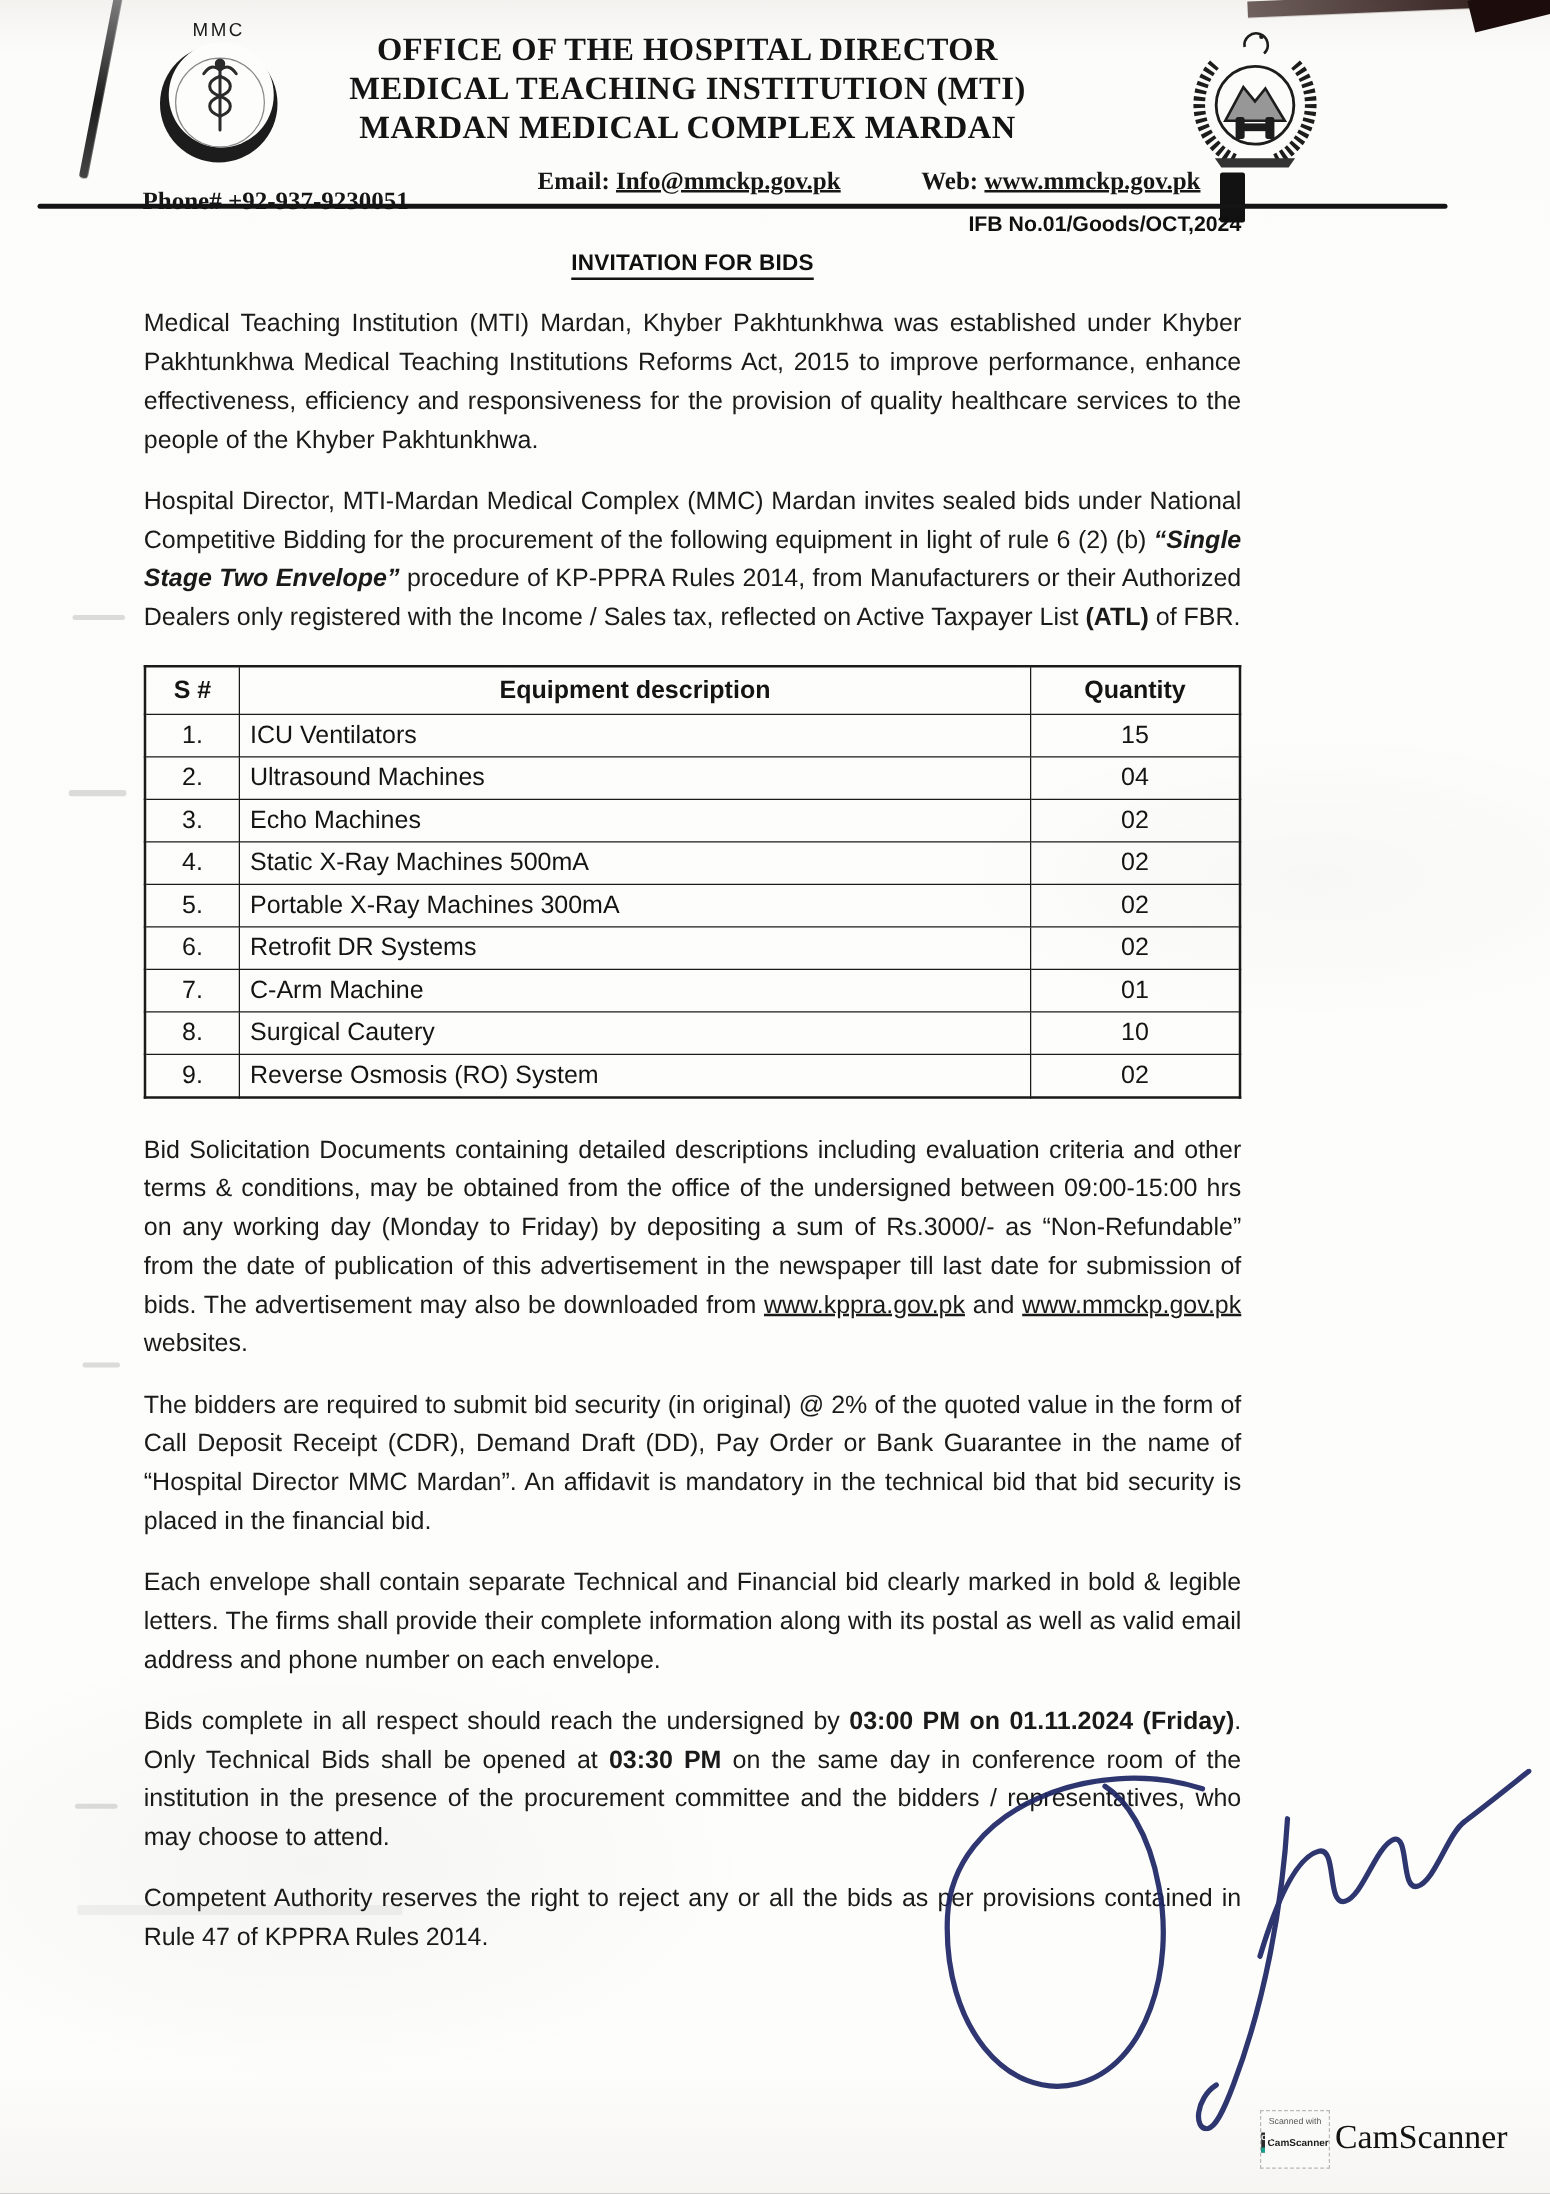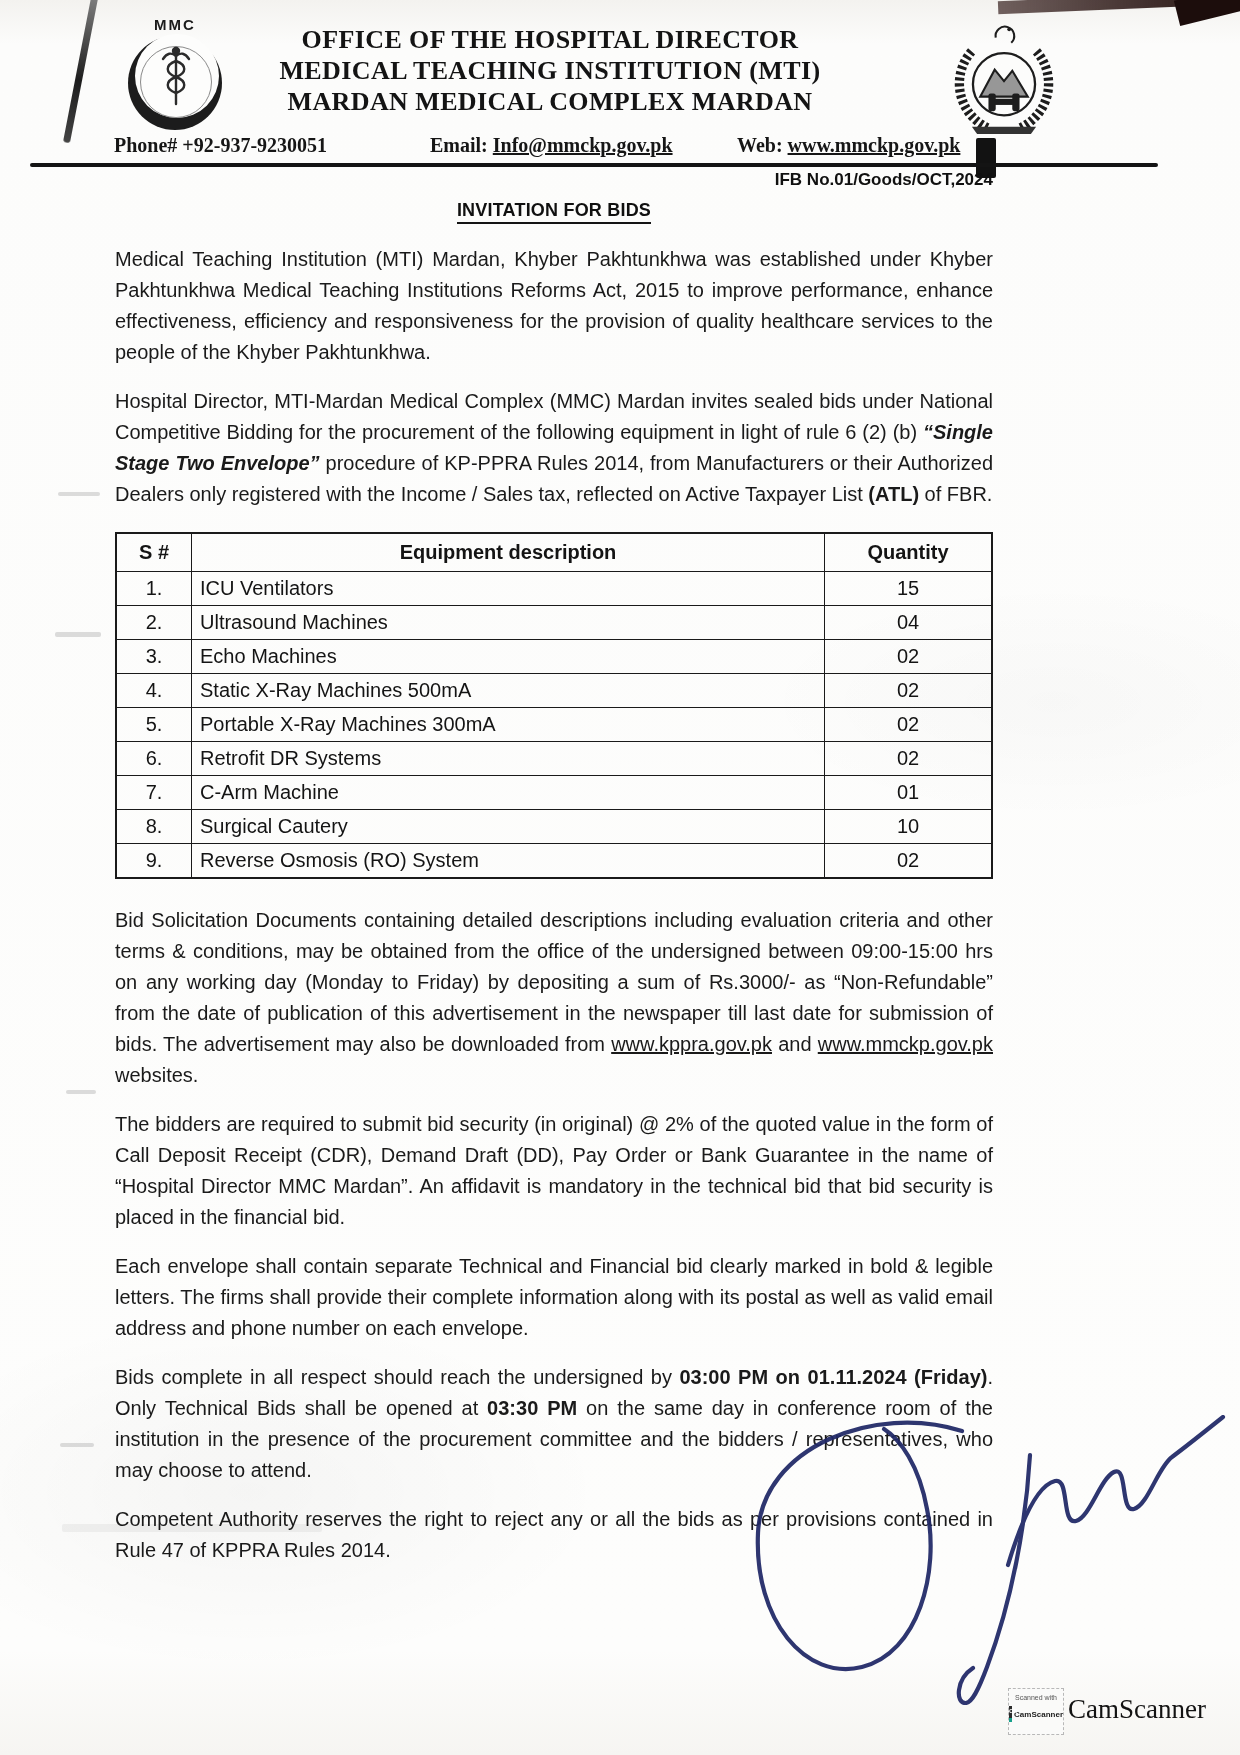--- a/index.html
+++ b/index.html
@@ -14,32 +14,32 @@
   
   .art-diag{position:absolute;left:78px;top:-14px;width:7px;height:158px;
     background:linear-gradient(180deg,#8a8a8a,#1d1d1d 60%,#444);transform:rotate(11deg);border-radius:3px;filter:blur(.4px);}
   .art-topright{position:absolute;right:-8px;top:-4px;width:250px;height:13px;
     background:linear-gradient(90deg,rgba(40,16,14,.65),#23100e);transform:rotate(-2.4deg);filter:blur(.6px);}
   .art-corner{position:absolute;right:-6px;top:-8px;width:70px;height:26px;background:#1c0d0c;transform:rotate(-14deg);}
   .art-mark{position:absolute;left:976px;top:138px;width:20px;height:40px;background:#121212;border-radius:2px;}
   .smudge{position:absolute;background:#b9b9b9;opacity:.5;border-radius:2px;}
   
   .mmc-logo{position:absolute;left:112px;top:16px;width:126px;height:122px;text-align:center;}
-  .mmc-text{font-weight:bold;font-size:15px;letter-spacing:2px;color:#1b1b1b;font-family:"Liberation Sans",sans-serif;text-align:center;}
+  .mmc-text{font-weight:normal;font-size:15px;letter-spacing:2px;color:#1b1b1b;font-family:"Liberation Sans",sans-serif;text-align:center;}
   .crescent{position:absolute;left:16px;top:20px;width:94px;height:94px;}
   .crescent .outer{position:absolute;left:0;top:0;width:94px;height:94px;border-radius:50%;background:#1c1c1c;}
   .crescent .inner{position:absolute;left:7px;top:-2px;width:84px;height:84px;border-radius:50%;background:#fdfdfc;}
   .crescent .ring{position:absolute;left:12px;top:10px;width:70px;height:70px;border-radius:50%;border:1px solid #8a8a8a;}
   .caduceus{position:absolute;left:28px;top:8px;}
   .hdr-title{position:absolute;left:235px;top:24px;width:630px;text-align:center;
     font-family:"Liberation Serif",serif;font-weight:bold;font-size:26px;line-height:31px;color:#141414;letter-spacing:.4px;}
   .kp-crest{position:absolute;left:952px;top:20px;}
   .contact-row{position:absolute;left:0;top:134px;width:1240px;height:30px;
     font-family:"Liberation Serif",serif;font-weight:bold;font-size:20px;color:#161616;}
-  .contact-row .phone{position:absolute;left:114px;top:0;}
+  .contact-row .phone{position:absolute;left:114px;top:16px;}
   .contact-row .email{position:absolute;left:430px;top:0;text-align:center;}
   .contact-row .web{position:absolute;left:737px;top:0;}
   .u{text-decoration:underline;}
   .hdr-rule{position:absolute;left:30px;top:163px;width:1128px;height:4px;background:#141414;border-radius:2px;}
   
   .content{position:absolute;left:115px;top:170px;width:878px;}
   .ref-line{text-align:right;font-weight:bold;font-size:17px;color:#101010;}
   .doc-title{margin:10px auto 0;width:fit-content;font-weight:bold;font-size:18px;letter-spacing:.2px;
     border-bottom:2.2px solid #141414;padding-bottom:1px;color:#101010;}
   .para{margin:18px 0 0;font-size:20px;line-height:31px;text-align:justify;color:#1a1a1a;}

